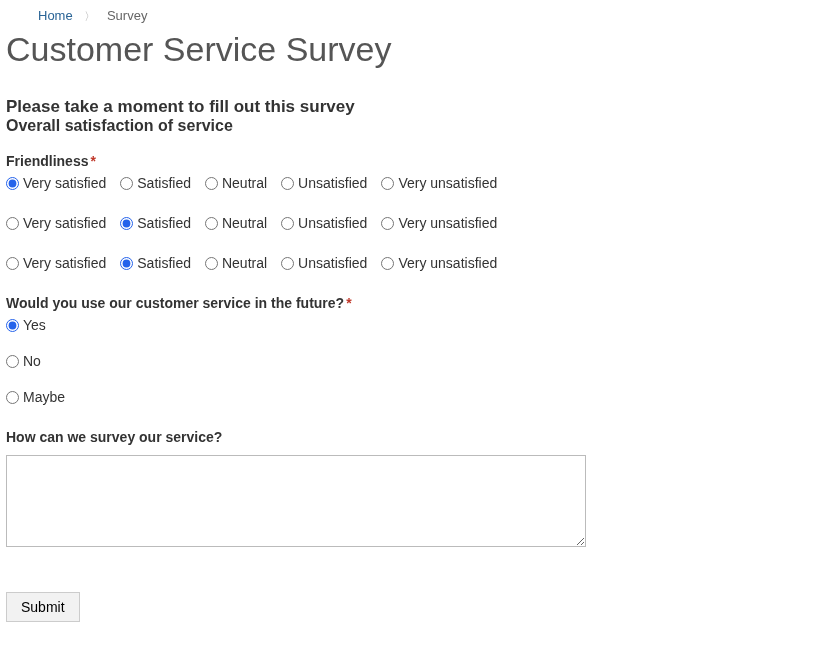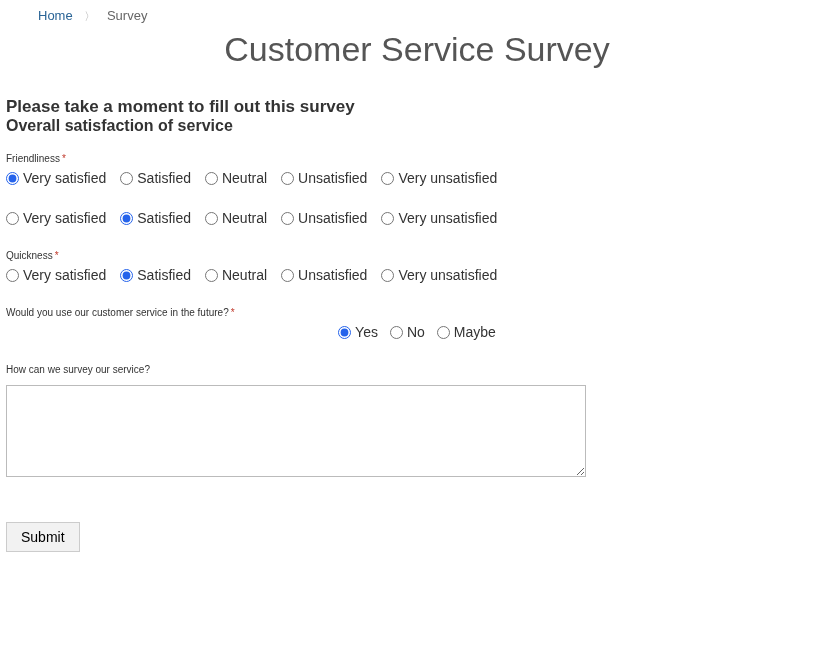--- a/index.html
+++ b/index.html
@@ -25,57 +25,55 @@
   .breadcrumb .sep {
     margin: 0 8px;
     color: #aaa;
     font-size: 11px;
   }
   h1.page-title {
     font-size: 34px;
     font-weight: 400;
     color: #555;
     margin: 6px 0 28px 0;
-    text-align: center;
   }
   .survey-intro {
     font-size: 17px;
     font-weight: 600;
     color: #333;
     margin-bottom: 0;
   }
   .section-heading {
     font-size: 16px;
     font-weight: 700;
     color: #333;
     margin-bottom: 18px;
   }
   .question-block {
     margin-bottom: 24px;
   }
   .q-label {
-    font-weight: 400;
-    font-size: 10px;
+    font-weight: 700;
+    font-size: 14px;
     margin-bottom: 6px;
   }
   .req {
     color: #c0392b;
     margin-left: 2px;
   }
   .opts-inline {
     display: flex;
     flex-wrap: wrap;
     gap: 14px;
     align-items: center;
   }
   .opts-stack {
     display: flex;
-    flex-direction: row;
-    gap: 12px;
-    justify-content: center;
+    flex-direction: column;
+    gap: 20px;
   }
   .opt {
     display: flex;
     align-items: center;
     gap: 4px;
     font-size: 14px;
   }
   .opt input[type=radio] {
     margin: 0;
     accent-color: #2563eb;
@@ -166,23 +164,20 @@
       </label>
     <label class="opt">
         <input type="radio" name="knowledge" style="">
         <span>Very unsatisfied</span>
       </label>
   </div>
 </div>
 
 
 <div class="question-block">
-  <div class="q-label">
-    <span>Quickness</span><span class="req">*</span>
-  </div>
   <div class="opts-inline">
     <label class="opt">
         <input type="radio" name="quickness" style="">
         <span>Very satisfied</span>
       </label>
     <label class="opt">
         <input type="radio" name="quickness" checked="" style="">
         <span>Satisfied</span>
       </label>
     <label class="opt">

